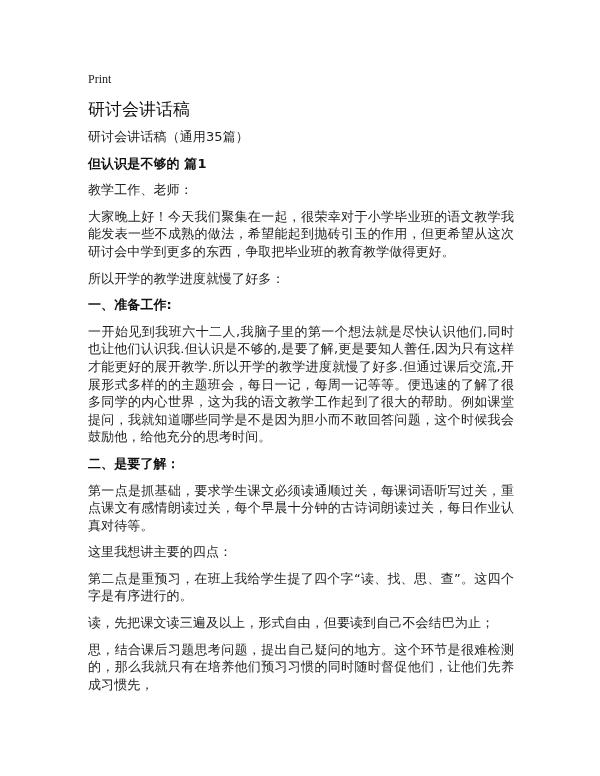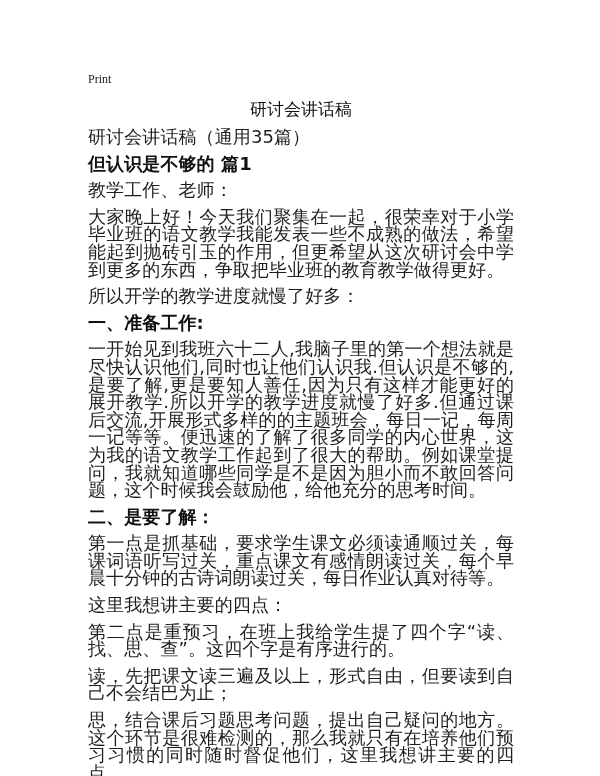--- a/index.html
+++ b/index.html
@@ -25,28 +25,28 @@
       font-size: 12px;
       color: #222;
       height: 18px;
       line-height: 18px;
       margin: 0;
     }
     .doc-title {
       font-family: "DejaVu Sans", sans-serif;
       font-size: 17px;
       font-weight: normal;
-      text-align: center;
+      text-align: left;
       margin: 9px 0 0 0;
       line-height: 24px;
       color: #111;
     }
     .doc-para {
       font-family: "DejaVu Sans", sans-serif;
-      font-size: 18px;
+      font-size: 13px;
       line-height: 17.6px;
       margin: 9px 0 0 0;
       color: #1e1e1e;
       letter-spacing: 0.1px;
       text-align: justify;
     }
     .doc-subtitle { margin-top: 7px; }
     .doc-heading {
       font-weight: bold;
       color: #111;
@@ -64,14 +64,14 @@
   <p class="doc-para">教学工作、老师：</p>
   <p class="doc-para">大家晚上好！今天我们聚集在一起，很荣幸对于小学毕业班的语文教学我能发表一些不成熟的做法，希望能起到抛砖引玉的作用，但更希望从这次研讨会中学到更多的东西，争取把毕业班的教育教学做得更好。</p>
   <p class="doc-para">所以开学的教学进度就慢了好多：</p>
   <p class="doc-para doc-heading">一、准备工作:</p>
   <p class="doc-para">一开始见到我班六十二人,我脑子里的第一个想法就是尽快认识他们,同时也让他们认识我.但认识是不够的,是要了解,更是要知人善任,因为只有这样才能更好的展开教学.所以开学的教学进度就慢了好多.但通过课后交流,开展形式多样的的主题班会，每日一记，每周一记等等。便迅速的了解了很多同学的内心世界，这为我的语文教学工作起到了很大的帮助。例如课堂提问，我就知道哪些同学是不是因为胆小而不敢回答问题，这个时候我会鼓励他，给他充分的思考时间。</p>
   <p class="doc-para doc-heading">二、是要了解：</p>
   <p class="doc-para">第一点是抓基础，要求学生课文必须读通顺过关，每课词语听写过关，重点课文有感情朗读过关，每个早晨十分钟的古诗词朗读过关，每日作业认真对待等。</p>
   <p class="doc-para">这里我想讲主要的四点：</p>
   <p class="doc-para">第二点是重预习，在班上我给学生提了四个字“读、找、思、查”。这四个字是有序进行的。</p>
   <p class="doc-para">读，先把课文读三遍及以上，形式自由，但要读到自己不会结巴为止；</p>
-  <p class="doc-para">思，结合课后习题思考问题，提出自己疑问的地方。这个环节是很难检测的，那么我就只有在培养他们预习习惯的同时随时督促他们，这里我想讲主要的四点，</p>
+  <p class="doc-para">思，结合课后习题思考问题，提出自己疑问的地方。这个环节是很难检测的，那么我就只有在培养他们预习习惯的同时随时督促他们，让他们先养成习惯先，</p>
 </div>
 
 </body></html>

